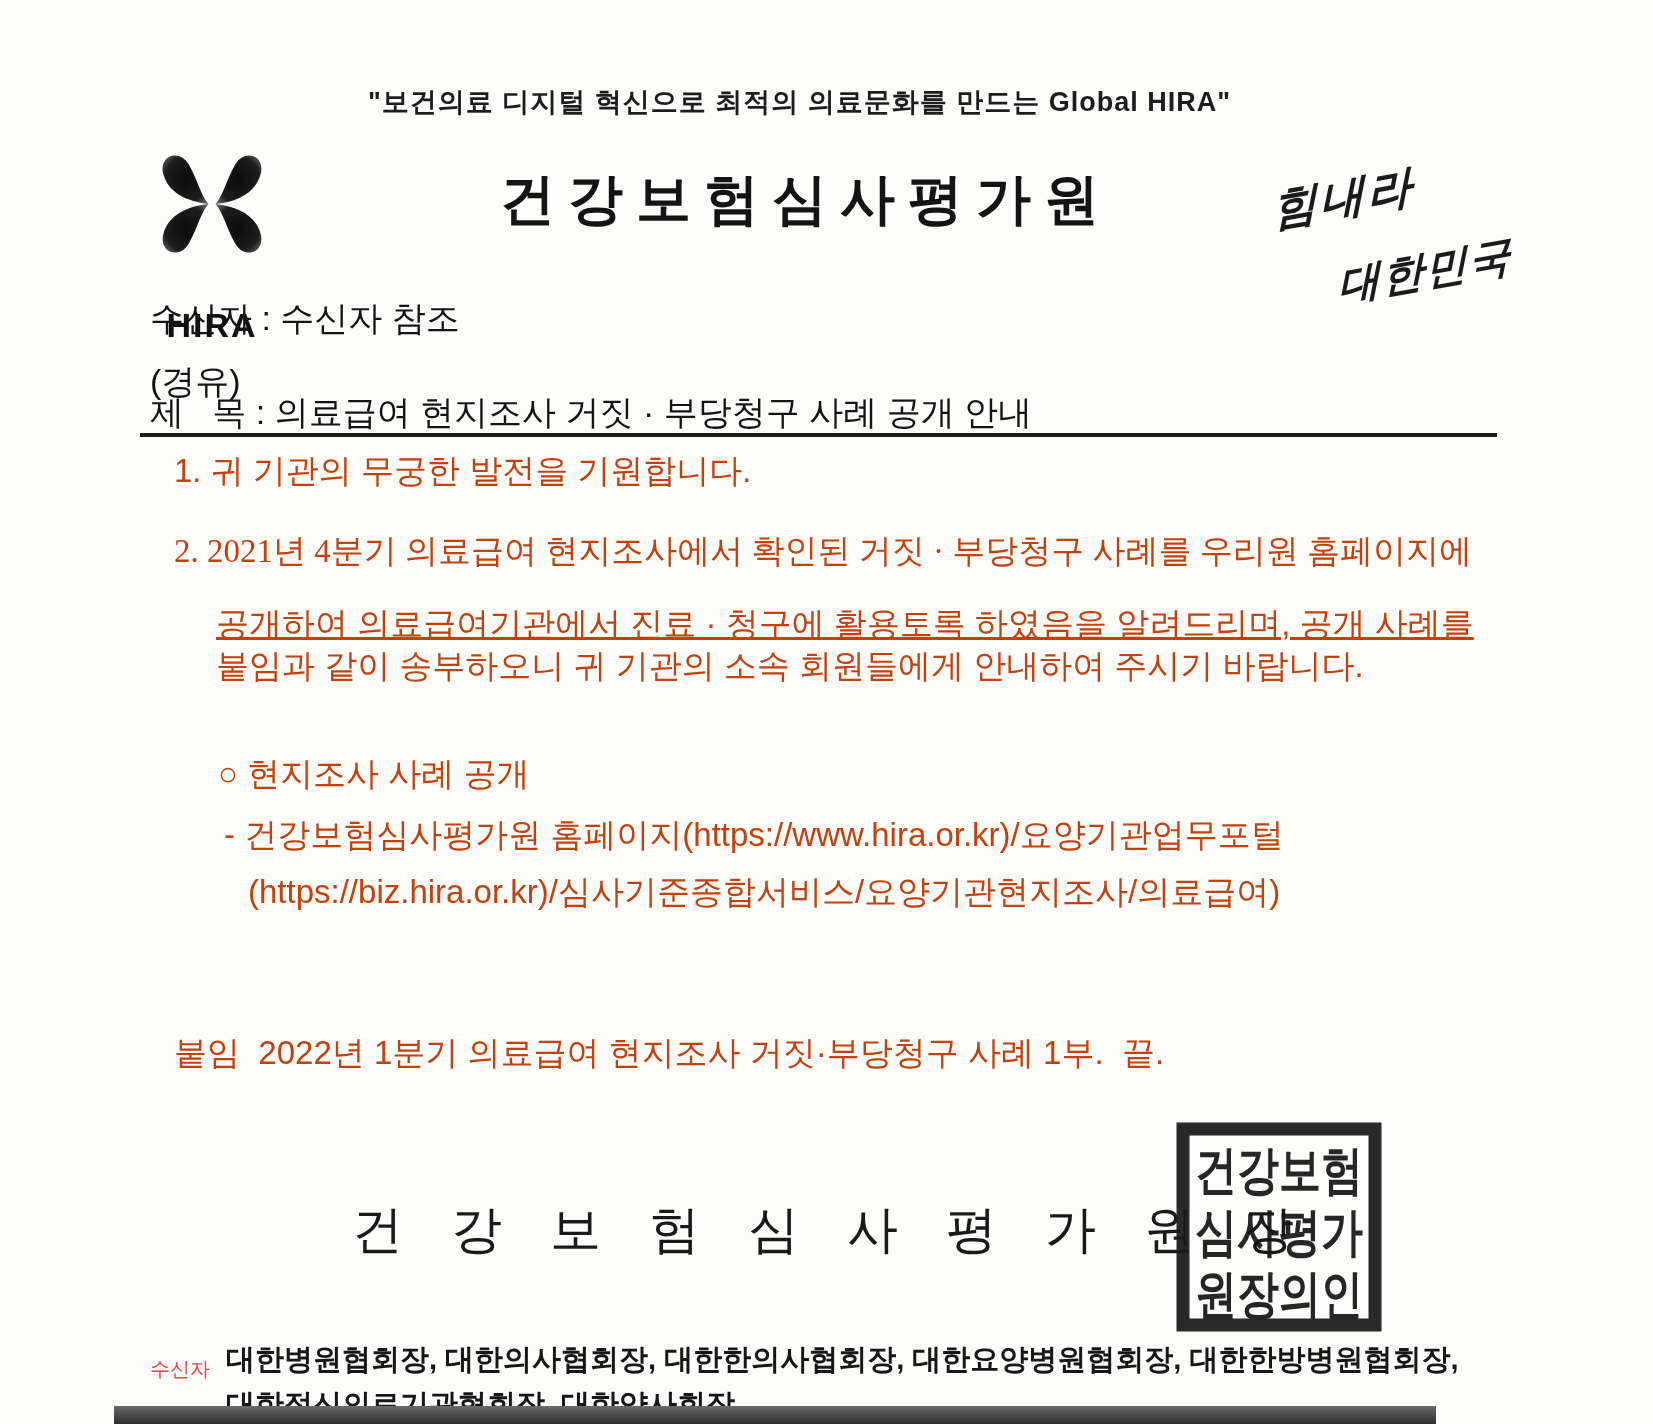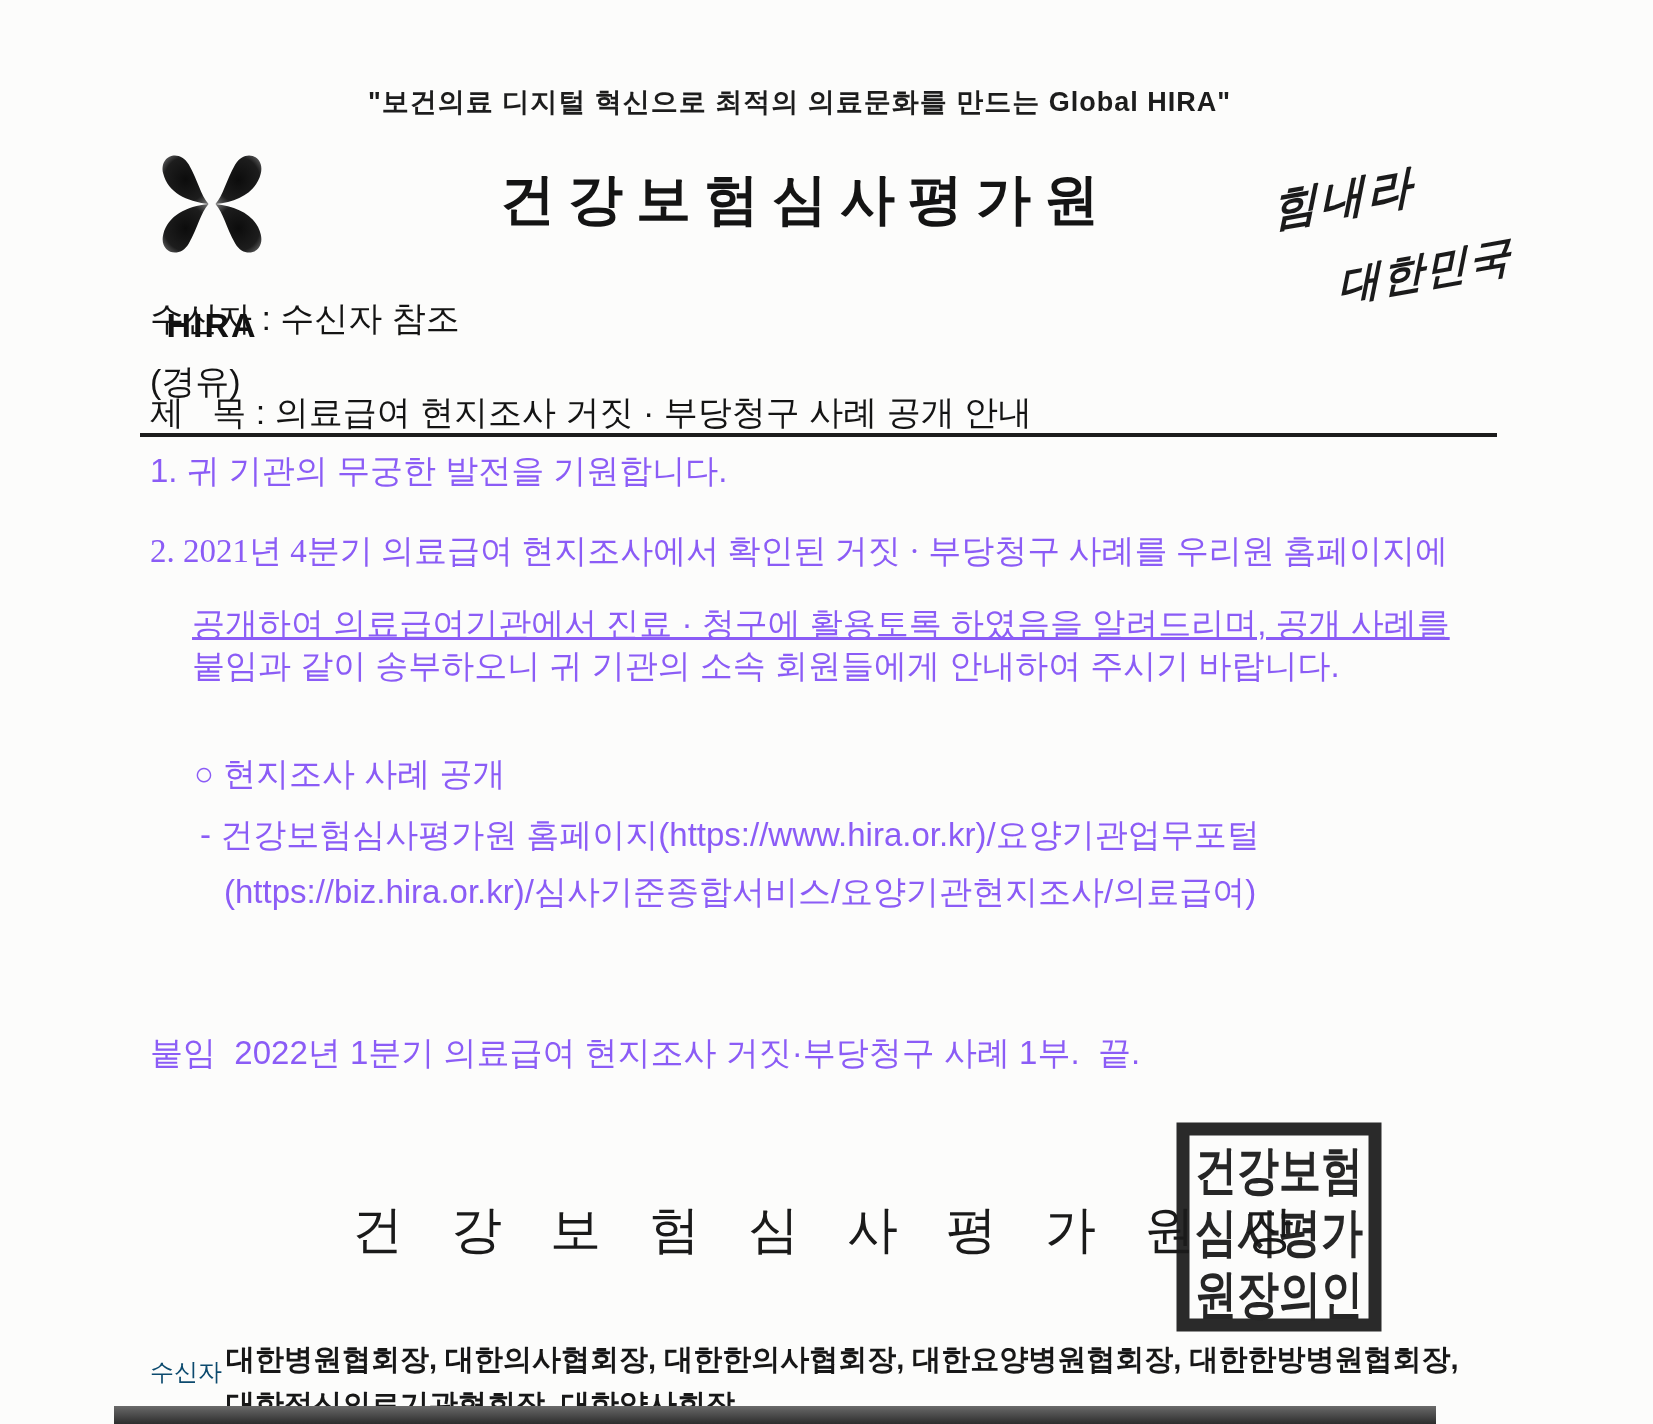--- a/index.html
+++ b/index.html
@@ -46,39 +46,39 @@
 
   .addr { font-size:34px; color:#141414; }
   .r1 { left:150px; top:296px; }
   .r2 { left:150px; top:344px;margin-top:15px; }
   .r3 { left:150px; top:390px; }
   .subject-underline {
     position:absolute; left:140px; top:433px;
     width:1357px; height:4px; background:#1c1c1c;
   }
 
-  .body-text { font-size:33px; color:#8b5cf6; }
+  .body-text { font-size:33px; color:#c2410c;margin-left:24px; }
   .p1  { left:150px; top:449px; }
   .p2a { left:150px; top:529px;font-family:Liberation Serif, serif; }
   .p2b { left:192px; top:602px;text-decoration:underline; }
   .p2c { left:192px; top:644px; }
   .bul { left:194px; top:752px; }
   .lk1 { left:200px; top:813px;text-align:center; }
   .lk2 { left:224px; top:870px; }
   .att { left:150px; top:1031px; }
 
   .signature {
     left:352px; top:1196px;
     font-size:51px; letter-spacing:48px;
     color:#1a1a1a;
   }
 
   .seal { left:1176px; top:1122px; width:206px; height:210px; opacity:.93; }
 
-  .footer-label { left:150px; top:1356px; font-size:24px; color:#0c4a6e; }
+  .footer-label { left:150px; top:1356px; font-size:20px; color:#ef4444; }
   .footer-list {
     left:226px; top:1337px; width:1245px;
     font-size:29px; line-height:45px; font-weight:bold;
     color:#171717; white-space:normal; word-break:break-all;
   }
   .bottom-bar {
     position:absolute; left:114px; top:1406px;
     width:1322px; height:18px;
     background:linear-gradient(#6a6a6a,#2d2d2d);
   }

